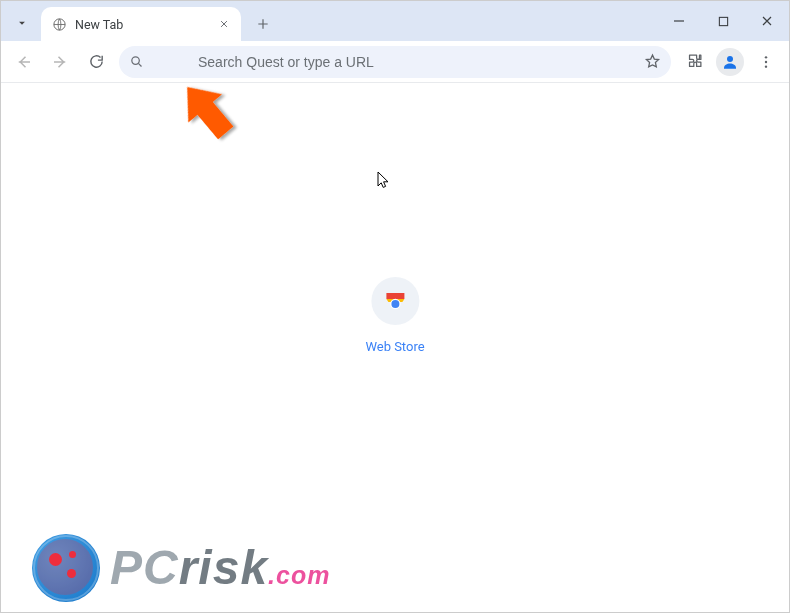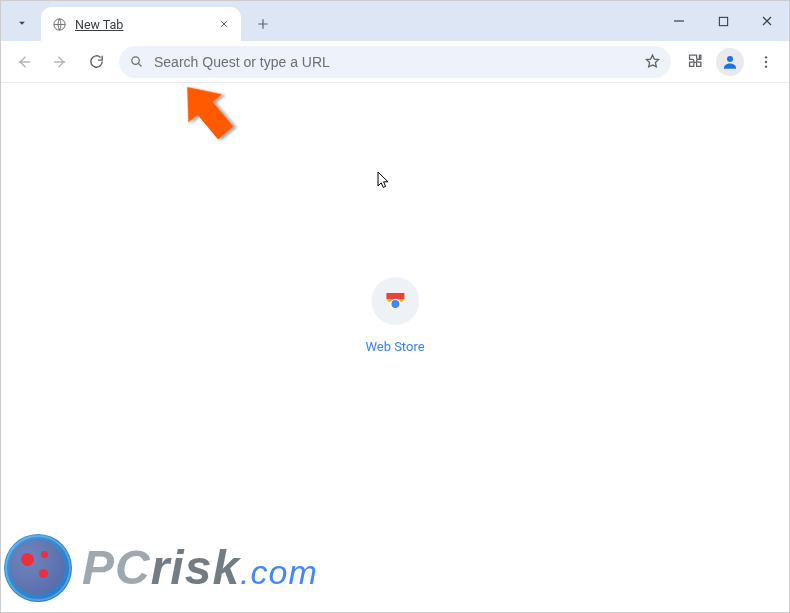--- a/index.html
+++ b/index.html
@@ -33,21 +33,20 @@
       height: 34px;
       min-width: 200px;
       background: #fff;
       border-radius: 10px 10px 0 0;
       display: flex;
       align-items: center;
       padding: 0 8px 0 10px;
       font-size: 12.5px;
       color: #3c4043;
       position: relative;
-      text-decoration: underline;
     }
     .tab .favicon {
       width: 16px; height: 16px;
       margin-right: 8px;
       color: #6b6b6b;
       display:flex; align-items:center; justify-content:center;
     }
     .tab .title { flex: 1; }
     .tab .close-tab {
       width: 18px; height: 18px;
@@ -97,20 +96,21 @@
     .nav-btn.disabled { color:#b6b6b6; cursor:default; }
     .omnibox {
       flex: 1;
       height: 32px;
       background: #eef2fb;
       border-radius: 16px;
       display: flex;
       align-items: center;
       padding: 0 10px;
       margin: 0 4px;
+      gap: 44px;
     }
     .omnibox .search-ic {
       color:#6b6f76;
       margin-right: 10px;
       display:flex;
     }
     .omnibox input {
       flex:1;
       border:none; outline:none;
       background:transparent;
@@ -170,21 +170,21 @@
     
     .mouse-cursor {
       position:absolute;
       left: 376px; top: 170px;
       width: 14px; height: 18px;
       pointer-events:none;
     }
     
     .watermark {
       position:absolute;
-      left: 3px; bottom: 10px;
+      left: 31px; bottom: 10px;
       display:flex;
       align-items:center;
       gap: 10px;
       opacity: 0.95;
       pointer-events:none;
     }
     .wm-badge {
       width:68px; height:68px;
       border-radius:50%;
       background: radial-gradient(circle at 35% 35%, #3aa0e8, #0a6bc2);
@@ -207,21 +207,21 @@
       font-family: Arial, sans-serif;
       font-size: 48px;
       font-style: italic;
       font-weight: 700;
       letter-spacing: 1px;
       display:flex; align-items:baseline;
       line-height:1;
     }
     .wm-pc { color:#9aa4ab; }
     .wm-risk { color:#6c767d; font-weight:700;}
-    .wm-com { color:#3b82f6; font-size:34px; font-weight:400;}
+    .wm-com { color:#ec4899; font-size:25px; font-weight:700;}
     svg { display:block; }
   </style>
 </head>
 <body>
 
 <div class="tab-strip">
   <div class="tabs-dropdown">
     <svg width="14" height="14" viewBox="0 0 24 24">
         <path fill="currentColor" d="M7 10l5 5 5-5z"></path>
       </svg>

